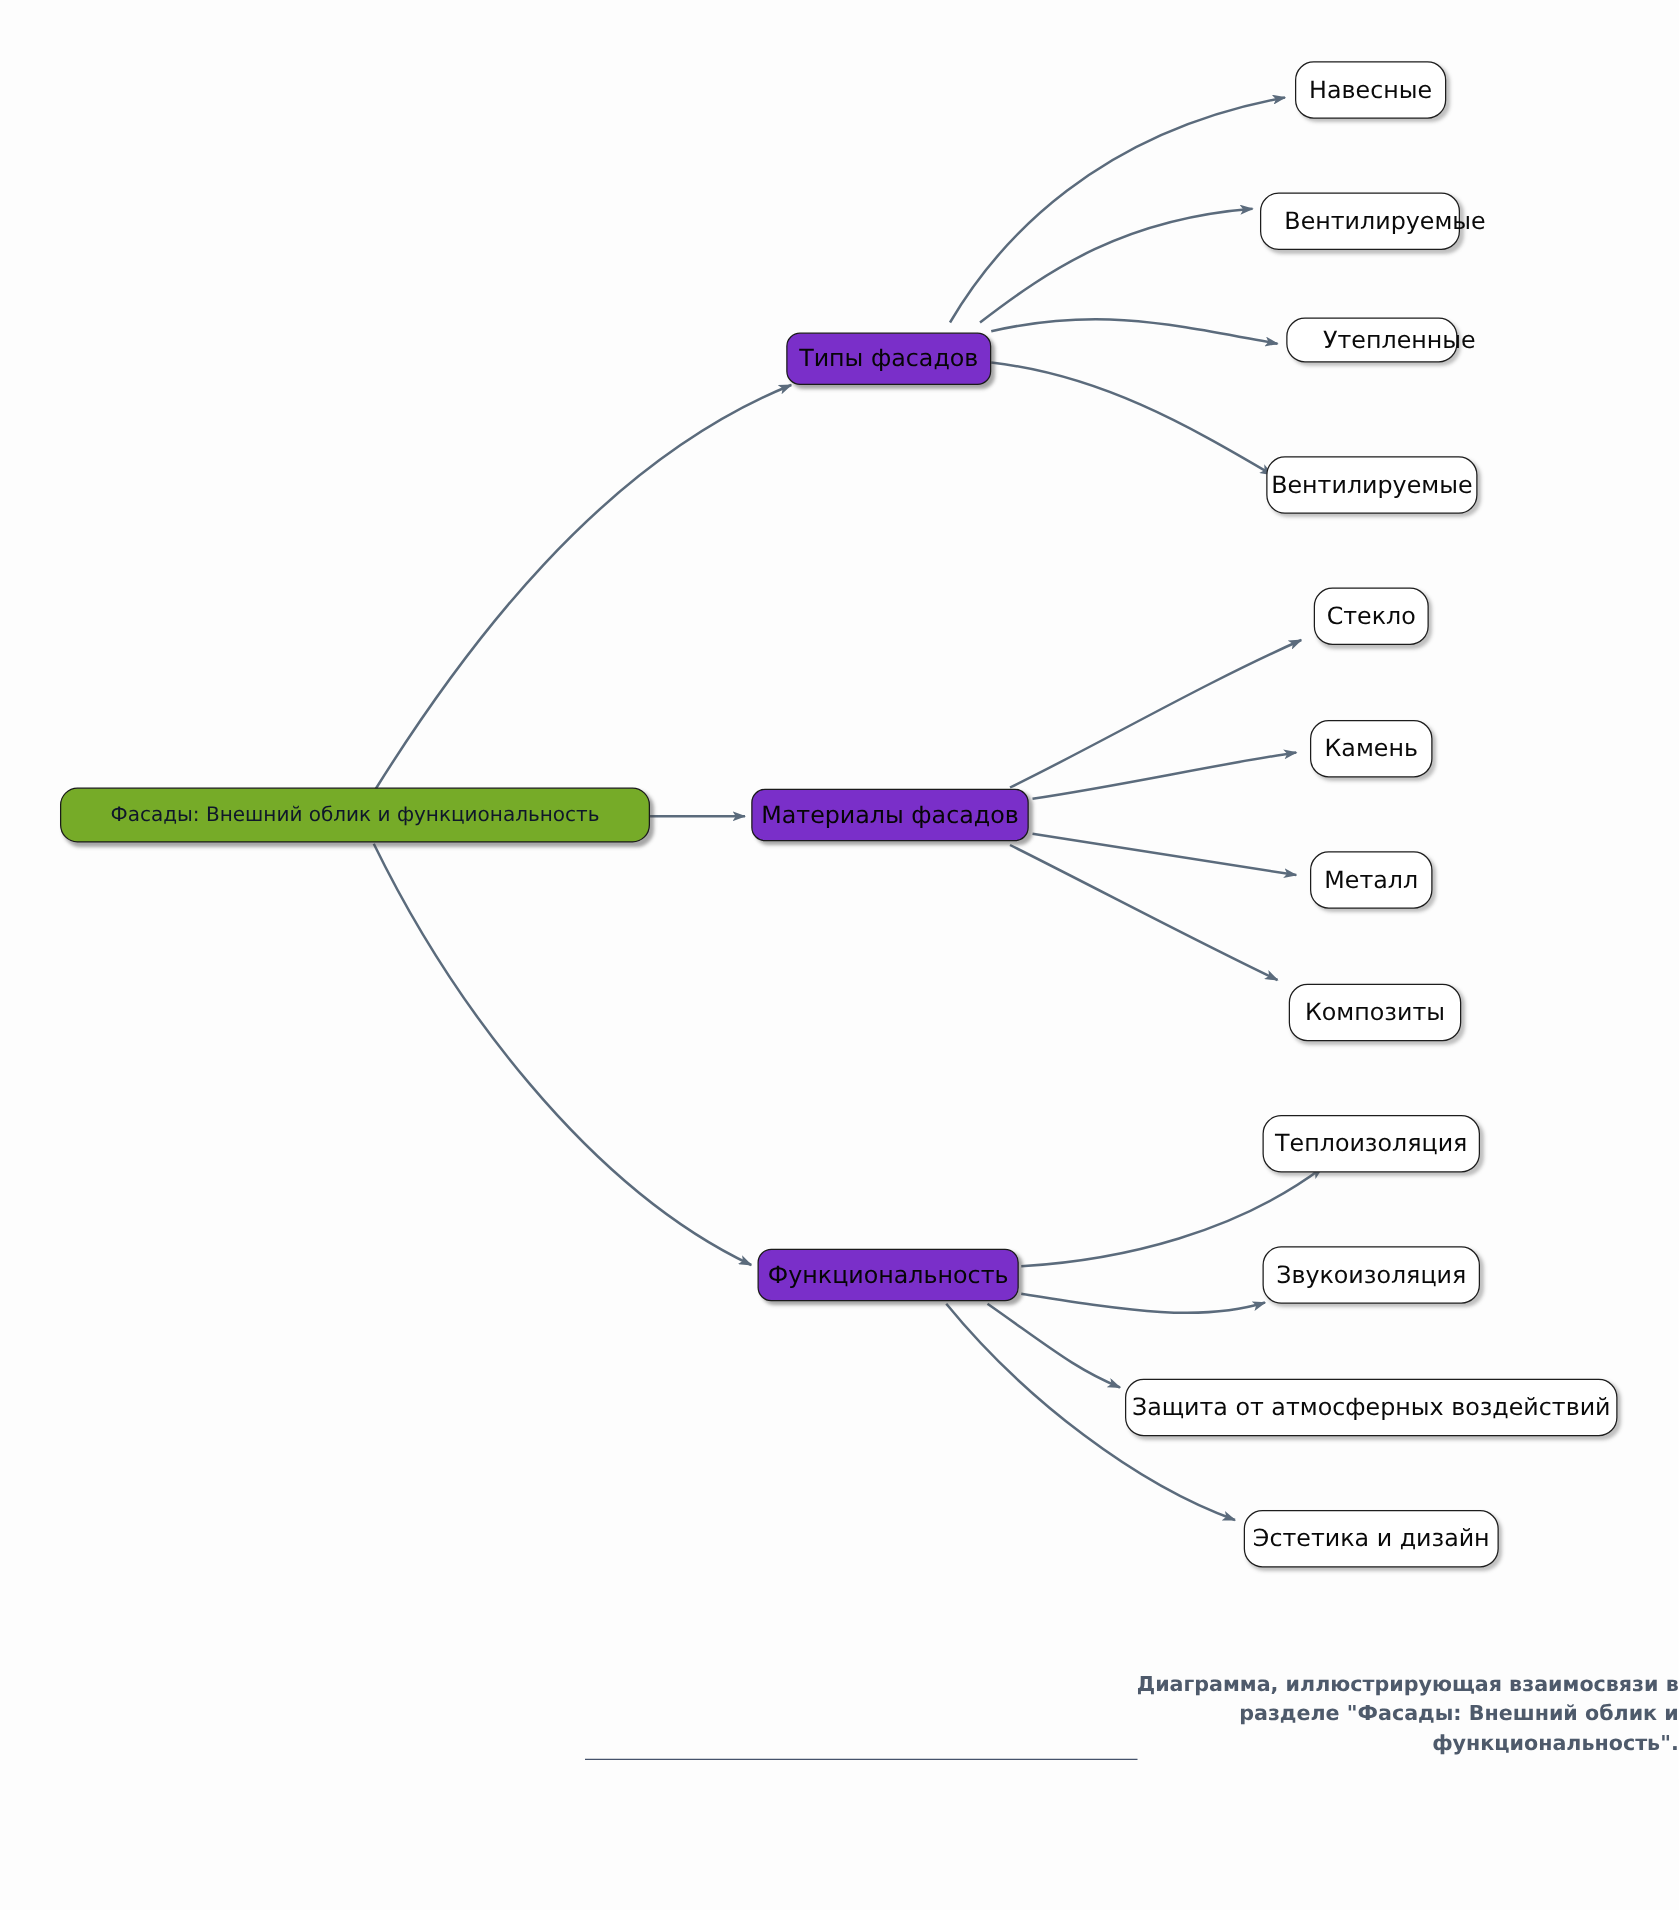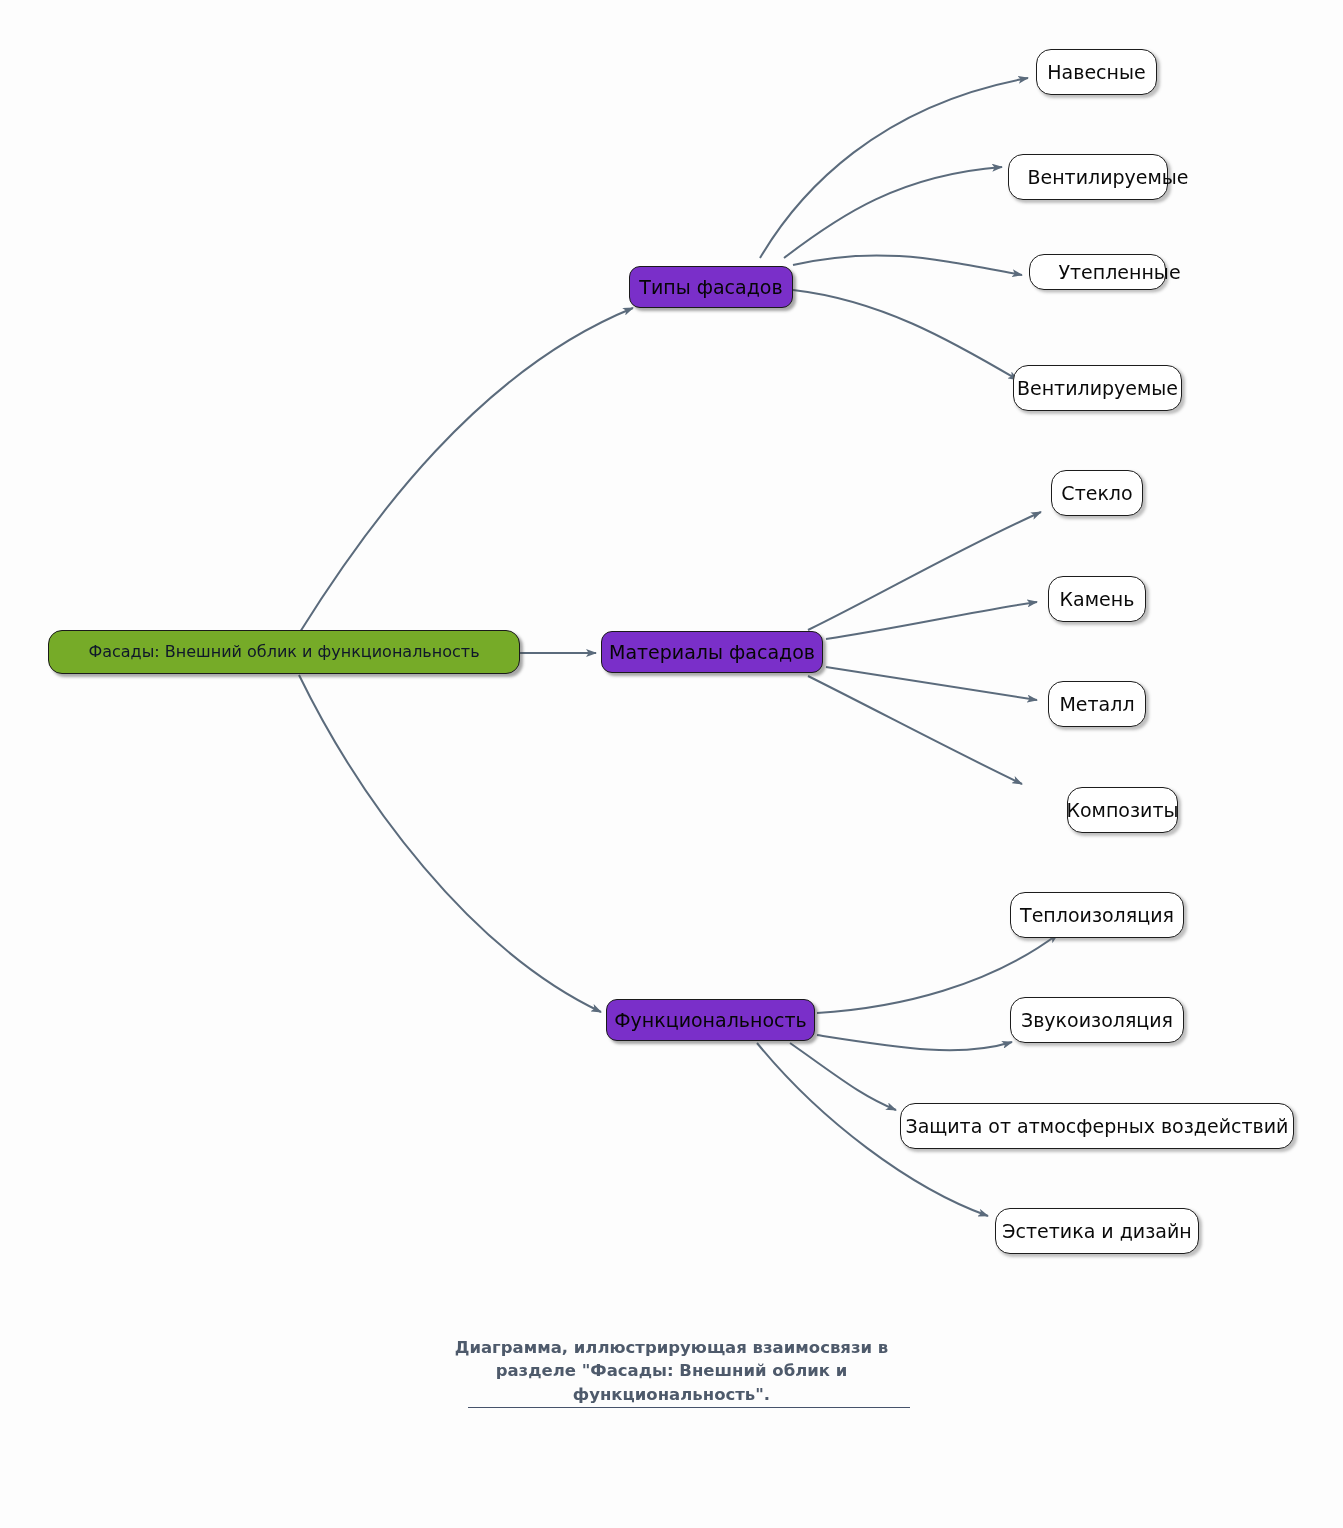--- a/index.html
+++ b/index.html
@@ -62,20 +62,21 @@
     left: 0;
     width: 1343px;
     text-align: center;
   }
   .footer-caption {
     top: 1336px;
     color: #4e5a6b;
     font-size: 16.5px;
     font-weight: bold;
     line-height: 1.42;
+    text-align: right;
   }
   .footer-caption .cap-line {
     display: block;
   }
   .footer-divider {
     position: absolute;
     left: 468px;
     top: 1407px;
     width: 442px;
     height: 1px;
@@ -128,21 +129,21 @@
   <div class="node node-leaf" style="left:1036px; top:49px; width:121px; height:46px;">Навесные</div>
   <div class="node node-leaf" style="left:1008px; top:154px; width:160px; height:46px;padding-left:40px;">Вентилируемые</div>
   <div class="node node-leaf" style="left:1029px; top:254px; width:137px; height:36px;padding-left:44px;">Утепленные</div>
   <div class="node node-leaf" style="left:1013px; top:365px; width:169px; height:46px;">Вентилируемые</div>
 
   <div class="node node-branch" style="left:601px; top:631px; width:222px; height:42px;">Материалы фасадов</div>
 
   <div class="node node-leaf" style="left:1051px; top:470px; width:92px; height:46px;">Стекло</div>
   <div class="node node-leaf" style="left:1048px; top:576px; width:98px; height:46px;">Камень</div>
   <div class="node node-leaf" style="left:1048px; top:681px; width:98px; height:46px;">Металл</div>
-  <div class="node node-leaf" style="left:1031px; top:787px; width:111px; height:46px;margin-left:36px;">Композиты</div>
+  <div class="node node-leaf" style="left:1031px; top:787px; width:138px; height:46px;">Композиты</div>
 
   <div class="node node-branch" style="left:606px; top:999px; width:209px; height:42px;">Функциональность</div>
 
   <div class="node node-leaf" style="left:1010px; top:892px; width:174px; height:46px;">Теплоизоляция</div>
   <div class="node node-leaf" style="left:1010px; top:997px; width:174px; height:46px;">Звукоизоляция</div>
   <div class="node node-leaf" style="left:900px; top:1103px; width:394px; height:46px;">Защита от атмосферных воздействий</div>
   <div class="node node-leaf" style="left:995px; top:1208px; width:204px; height:46px;">Эстетика и дизайн</div>
 
   <div class="footer footer-caption">
     <span class="cap-line">Диаграмма, иллюстрирующая взаимосвязи в</span>

